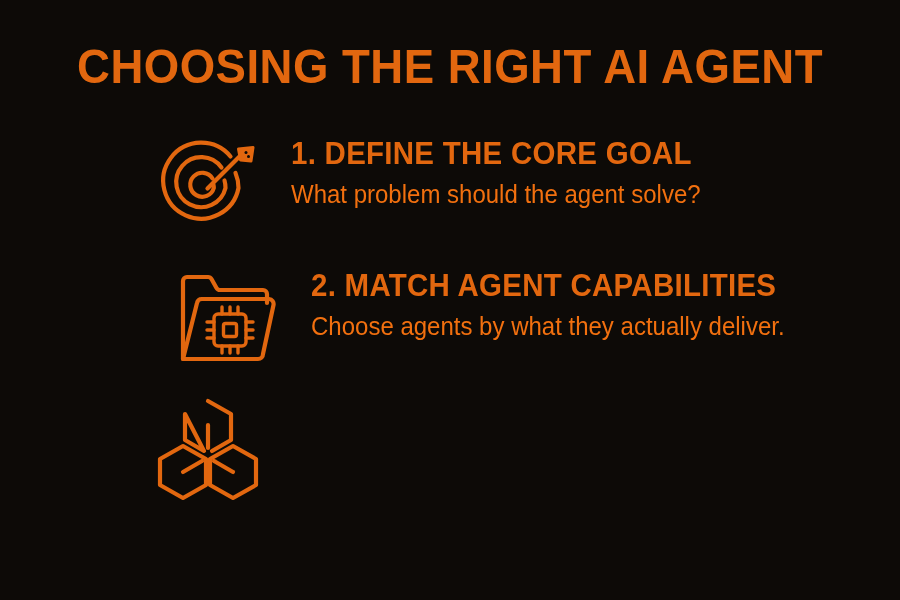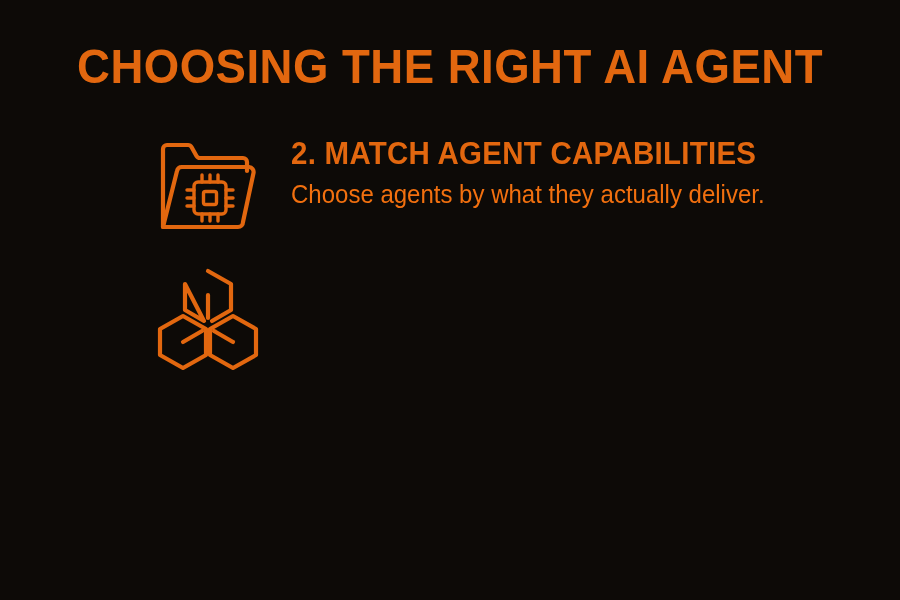--- a/index.html
+++ b/index.html
@@ -96,36 +96,60 @@
     font-weight: normal;
     line-height: 32px;
     margin-top: 6px;
     white-space: nowrap;
     transform: scaleX(0.96);
     transform-origin: 0 50%;
   }
 
   
   .row-1 { top: 0; }
-  .row-2 { top: 0; }
+  .row-2 { top: 0; margin-left: 20px; }
   .row-3 { top: 0; }
 
   .rows .row:nth-child(1) { height: 130px; }
   .rows .row:nth-child(2) { height: 128px; }
   .rows .row:nth-child(3) { height: 128px; }
 </style>
 </head>
 <body>
 
 <div id="poster">
 
   <div class="poster-title">CHOOSING THE RIGHT AI AGENT</div>
 
   <div class="rows">
 
+    <div class="row row-1">
+      <div class="row-icon">
+        <svg viewBox="0 0 112 112" fill="none" xmlns="http://www.w3.org/2000/svg">
+          <g stroke="#e2670f" stroke-width="4.2" stroke-linecap="round" stroke-linejoin="round" fill="none">
+
+            <path d="M78.5 26.5 A38 38 0 1 0 86.5 58 A38 38 0 0 0 83.5 43"></path>
+
+            <path d="M69.5 37.5 A25 25 0 1 0 73.5 58 A25 25 0 0 0 72.5 50.5"></path>
+
+            <path d="M60.5 48.5 A12 12 0 1 0 61.8 58 A12 12 0 0 0 61.4 54.6"></path>
+
+            <path d="M55.5 58.5 L90.5 23.5"></path>
+          </g>
+
+          <path d="M86.5 19 L101 17.5 L99 31 L88.5 30 Z" fill="#e2670f" stroke="#e2670f" stroke-width="3" stroke-linejoin="round"></path>
+          <circle cx="94" cy="22.5" r="1.5" fill="#0d0a07"></circle>
+          <circle cx="96.5" cy="26.5" r="1.5" fill="#0d0a07"></circle>
+        </svg>
+      </div>
+      <div class="row-text">
+        <div class="row-heading">1. DEFINE THE CORE GOAL</div>
+        <div class="row-subtitle">What problem should the agent solve?</div>
+      </div>
+    </div>
 
     <div class="row row-2">
       <div class="row-icon">
         <svg viewBox="0 0 112 112" fill="none" xmlns="http://www.w3.org/2000/svg">
           <g stroke="#e2670f" stroke-width="4.2" stroke-linecap="round" stroke-linejoin="round" fill="none">
 
             <path d="M11 97 L11 19 A4 4 0 0 1 15 15 L36 15 A4 4 0 0 1 39.5 17 L44.5 26 A4 4 0 0 0 48 28 L91 28 A4 4 0 0 1 95 32 L95 41"></path>
 
             <path d="M11 97 L25 41 A5 5 0 0 1 30 37 L97 37 A5 5 0 0 1 101.5 43 L91 92 A5 5 0 0 1 86 97 Z"></path>
           </g>

